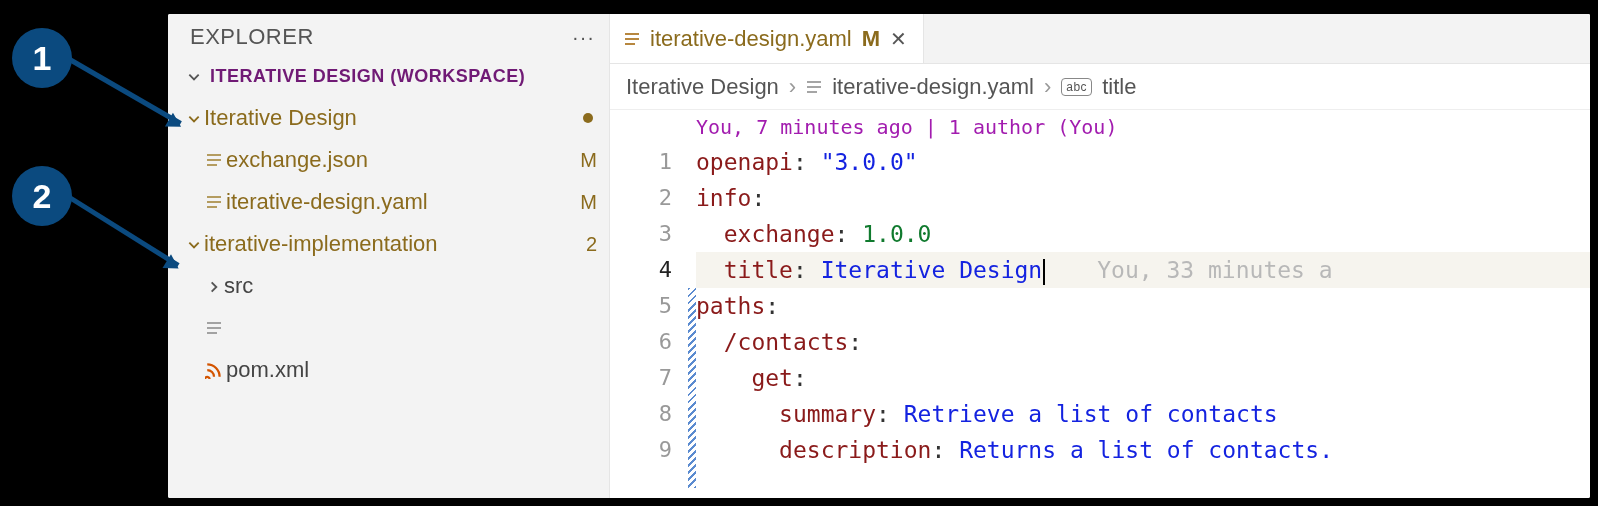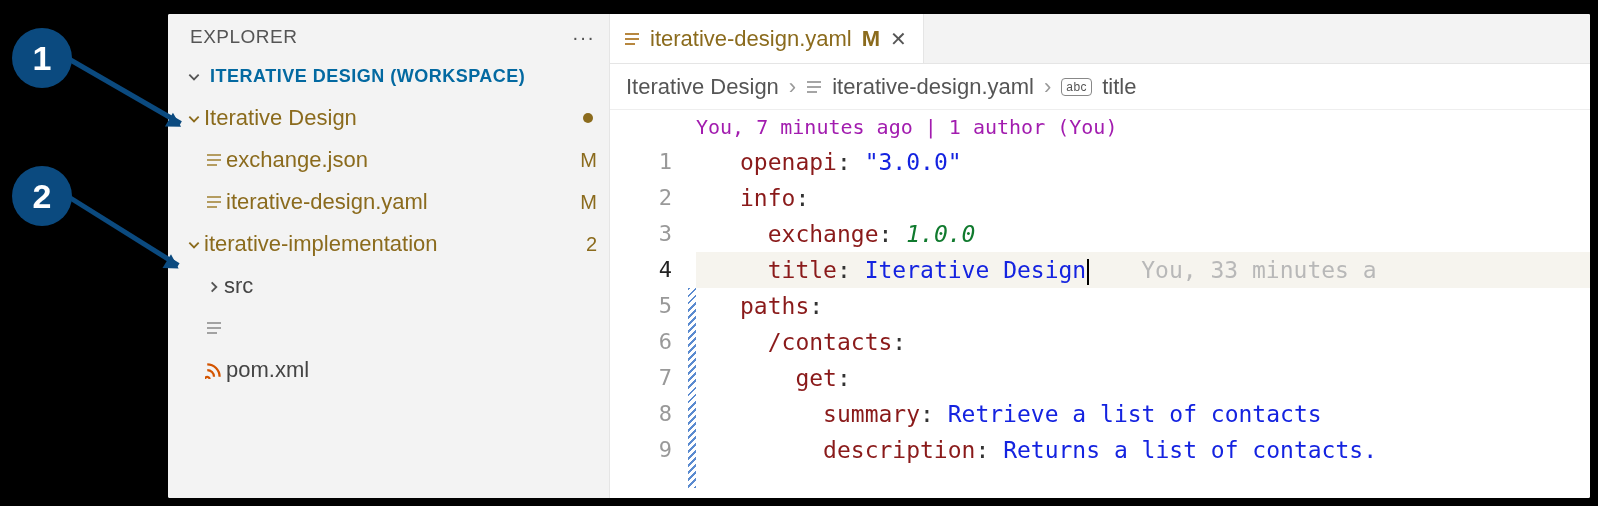--- a/index.html
+++ b/index.html
@@ -32,31 +32,31 @@
   }
   .explorer-header {
     display: flex;
     align-items: center;
     justify-content: space-between;
     height: 46px;
     padding: 0 14px 0 22px;
     color: #555;
     letter-spacing: 0.5px;
   }
-  .explorer-title { font-size: 19px; }
+  .explorer-title { font-size: 22px; }
   .ellipsis { font-size: 20px; letter-spacing: 1px; color: #555; }
   .ws-header {
     display: flex;
     align-items: center;
     gap: 6px;
     padding: 6px 0 6px 2px;
     font-weight: 700;
     font-size: 18px;
     letter-spacing: 0.5px;
-    color: #0369a1;
+    color: #701a75;
   }
   .chev { display:inline-block; width:20px; text-align:center; color:#555; }
   .chev svg { vertical-align:middle; }
   .tree { padding-top:4px; }
   .tree-row {
     display:flex; align-items:center;
     height: 42px;
     padding-right: 12px;
   }
   .tree-label { flex:1; white-space:nowrap; overflow:hidden; text-overflow:ellipsis; }
@@ -140,23 +140,23 @@
     overflow:hidden;
   }
   .codeline {
     height:36px; line-height:36px;
     white-space:pre;
     position:relative;
   }
   .codeline.current {
     background:#f6f4ee;
   }
-  .k-key { color:#8a1a1a;margin-left:44px; }
+  .k-key { color:#8a1a1a; }
   .k-str { color:#1423e0; }
-  .k-num { color:#107a2e;font-style:italic; }
+  .k-num { color:#107a2e; }
   .k-plain { color:#333; }
   .cursor-caret {
     display:inline-block; width:2px; height:26px;
     background:#000; vertical-align:middle; margin-left:1px;
   }
   .inline-blame { color:#b8b8b8; padding-left:52px; }
   .lines-icon-svg { width:16px; height:14px; }
 
   
   .callout {

